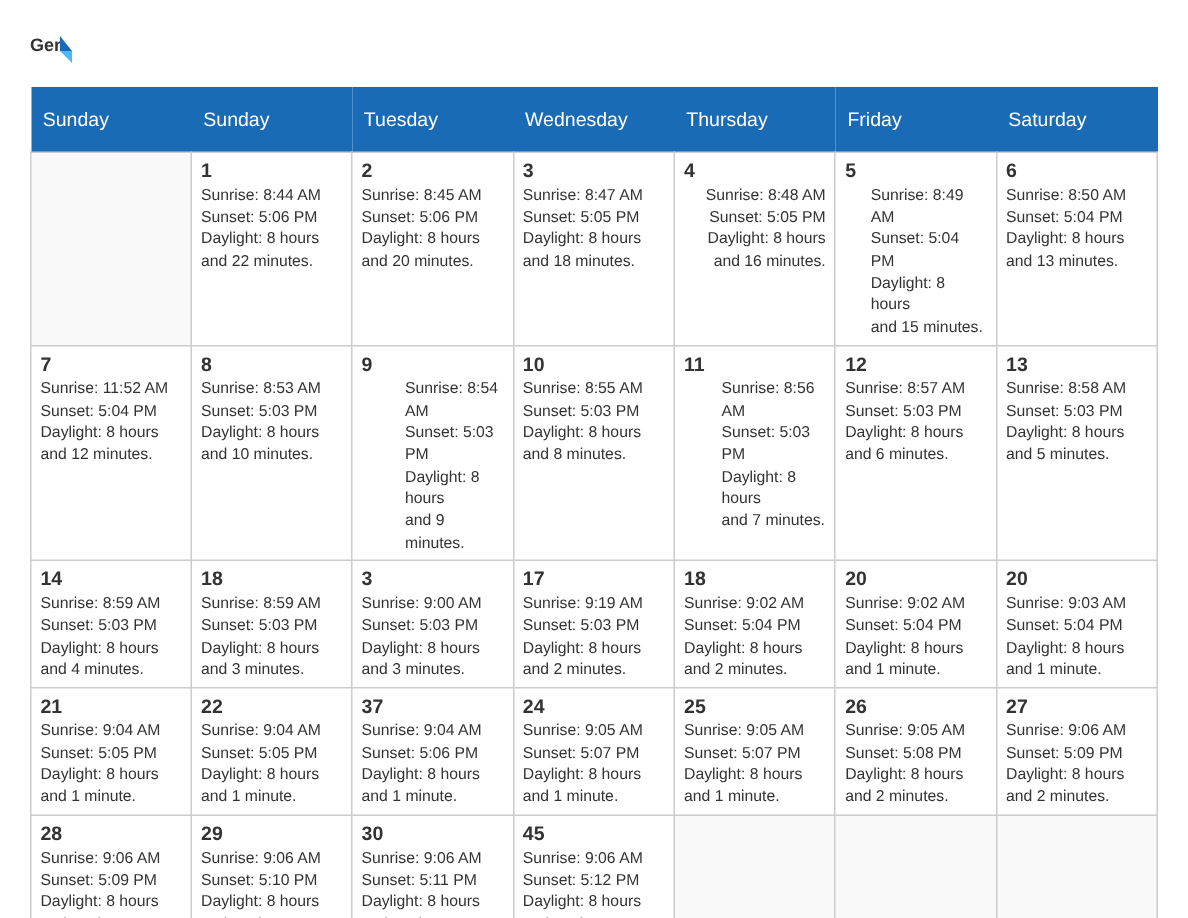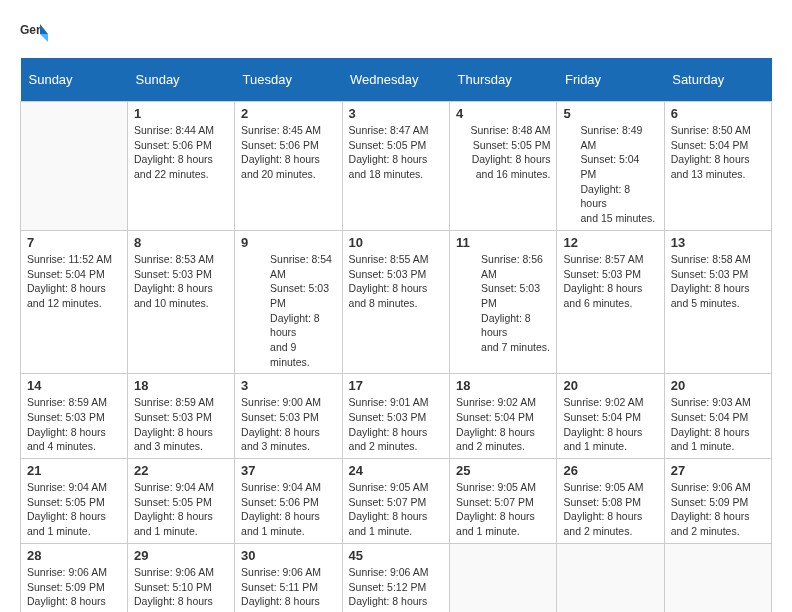--- a/index.html
+++ b/index.html
@@ -232,21 +232,21 @@
         </td>
         <td>
           <span class="day-number">3</span>
           <div class="day-info" style="white-space: pre-line;">Sunrise: 9:00 AM
 Sunset: 5:03 PM
 Daylight: 8 hours
 and 3 minutes.</div>
         </td>
         <td>
           <span class="day-number">17</span>
-          <div class="day-info" style="white-space: pre-line;">Sunrise: 9:01 AM
+          <div class="day-info" style="white-space: pre-line;">Sunrise: 9:19 AM
 Sunset: 5:03 PM
 Daylight: 8 hours
 and 2 minutes.</div>
         </td>
         <td>
           <span class="day-number">18</span>
           <div class="day-info" style="white-space: pre-line;">Sunrise: 9:02 AM
 Sunset: 5:04 PM
 Daylight: 8 hours
 and 2 minutes.</div>

